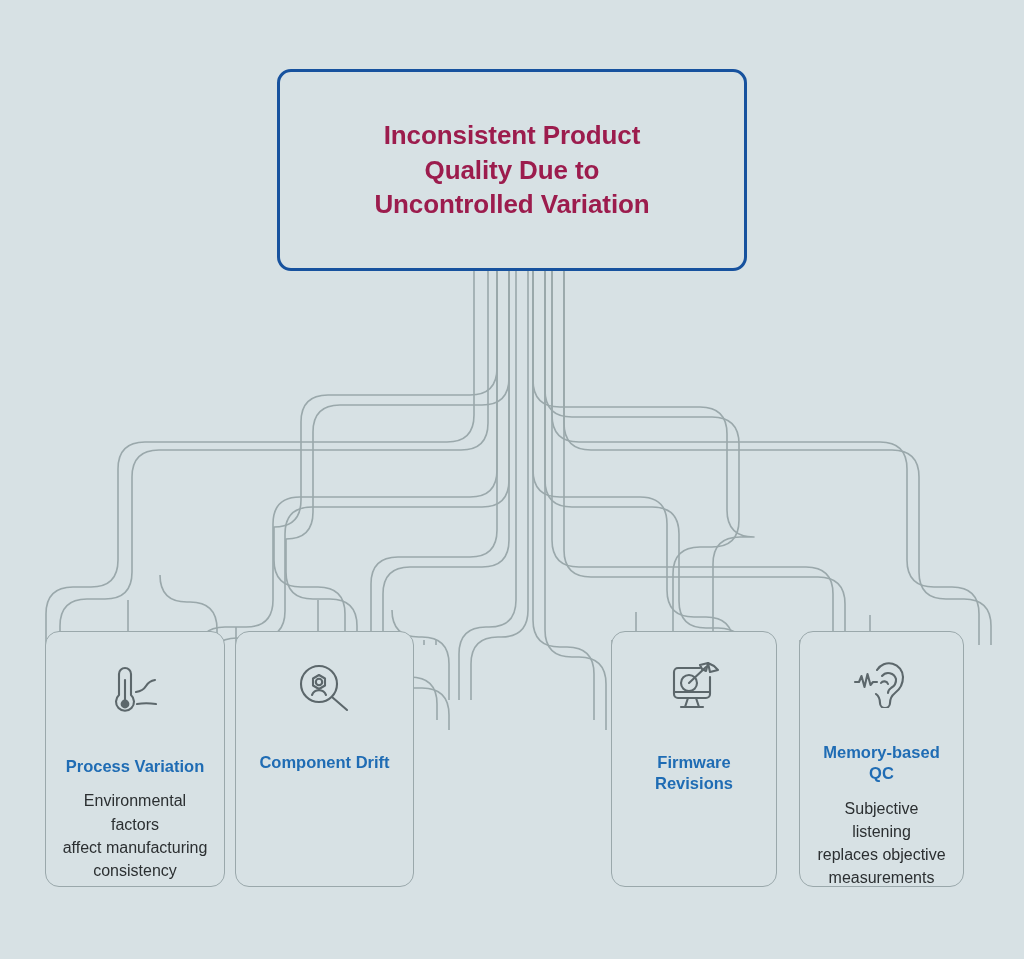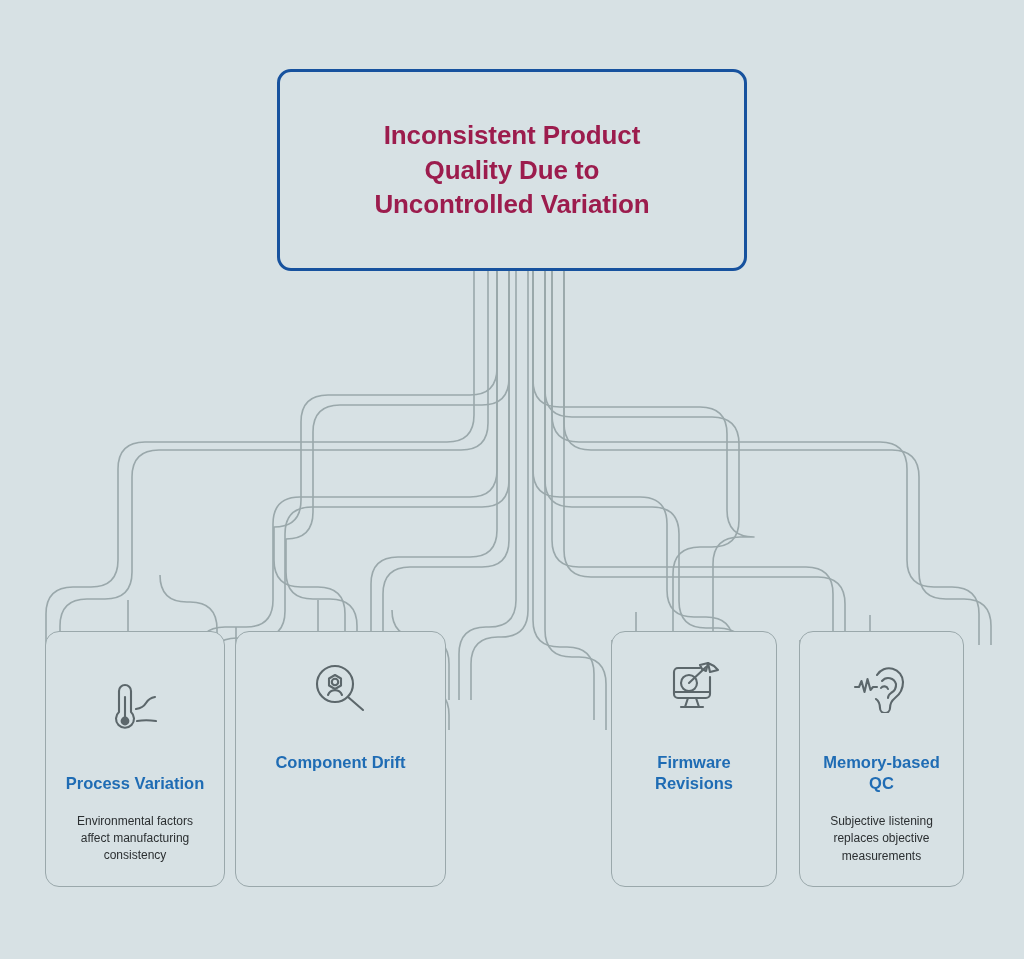--- a/index.html
+++ b/index.html
@@ -96,31 +96,31 @@
     margin-top: 34px;
     color: #1f6cb4;
     font-weight: bold;
     font-size: 16.5px;
     line-height: 1.3;
     text-align: center;
     padding: 0 10px;
     white-space: pre-line;
   }
   .card-desc {
-    margin-top: 18px;
+    margin-top: 12px;
     color: #2b2f31;
-    font-size: 12px;
+    font-size: 16px;
     line-height: 1.45;
     text-align: center;
     padding: 0 16px;
     white-space: pre-line;
   }
 
   .card-0 { left: 45px;  width: 180px; justify-content: center; }
-  .card-1 { left: 235px; width: 211px; }
+  .card-1 { left: 235px; width: 179px; }
   .card-2 { left: 423px; width: 178px; }
   .card-3 { left: 611px; width: 166px; }
   .card-4 { left: 799px; width: 165px; }
 </style>
 </head>
 <body>
 
 <div id="stage">
 
   <svg id="connector-layer" viewBox="0 0 1024 959">

